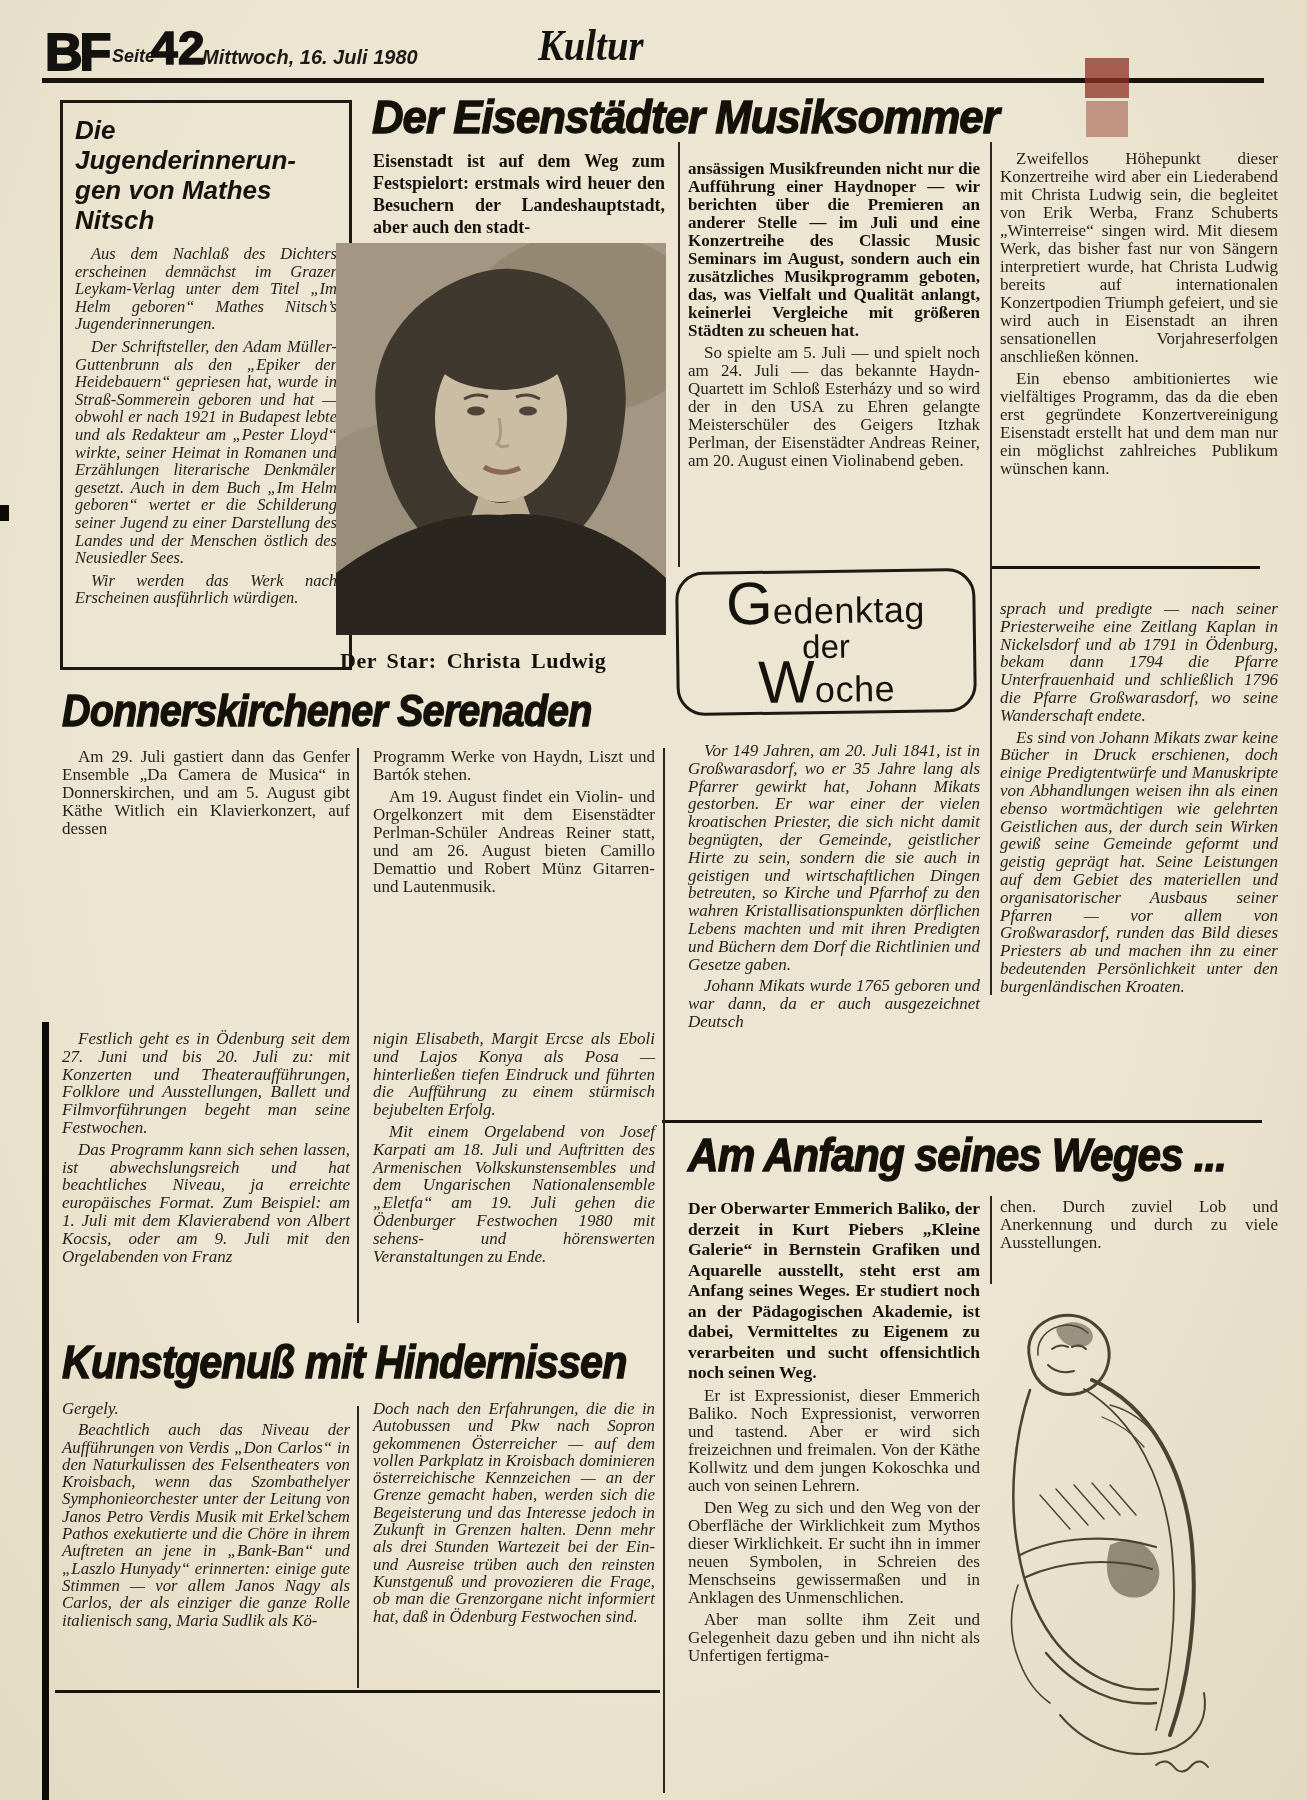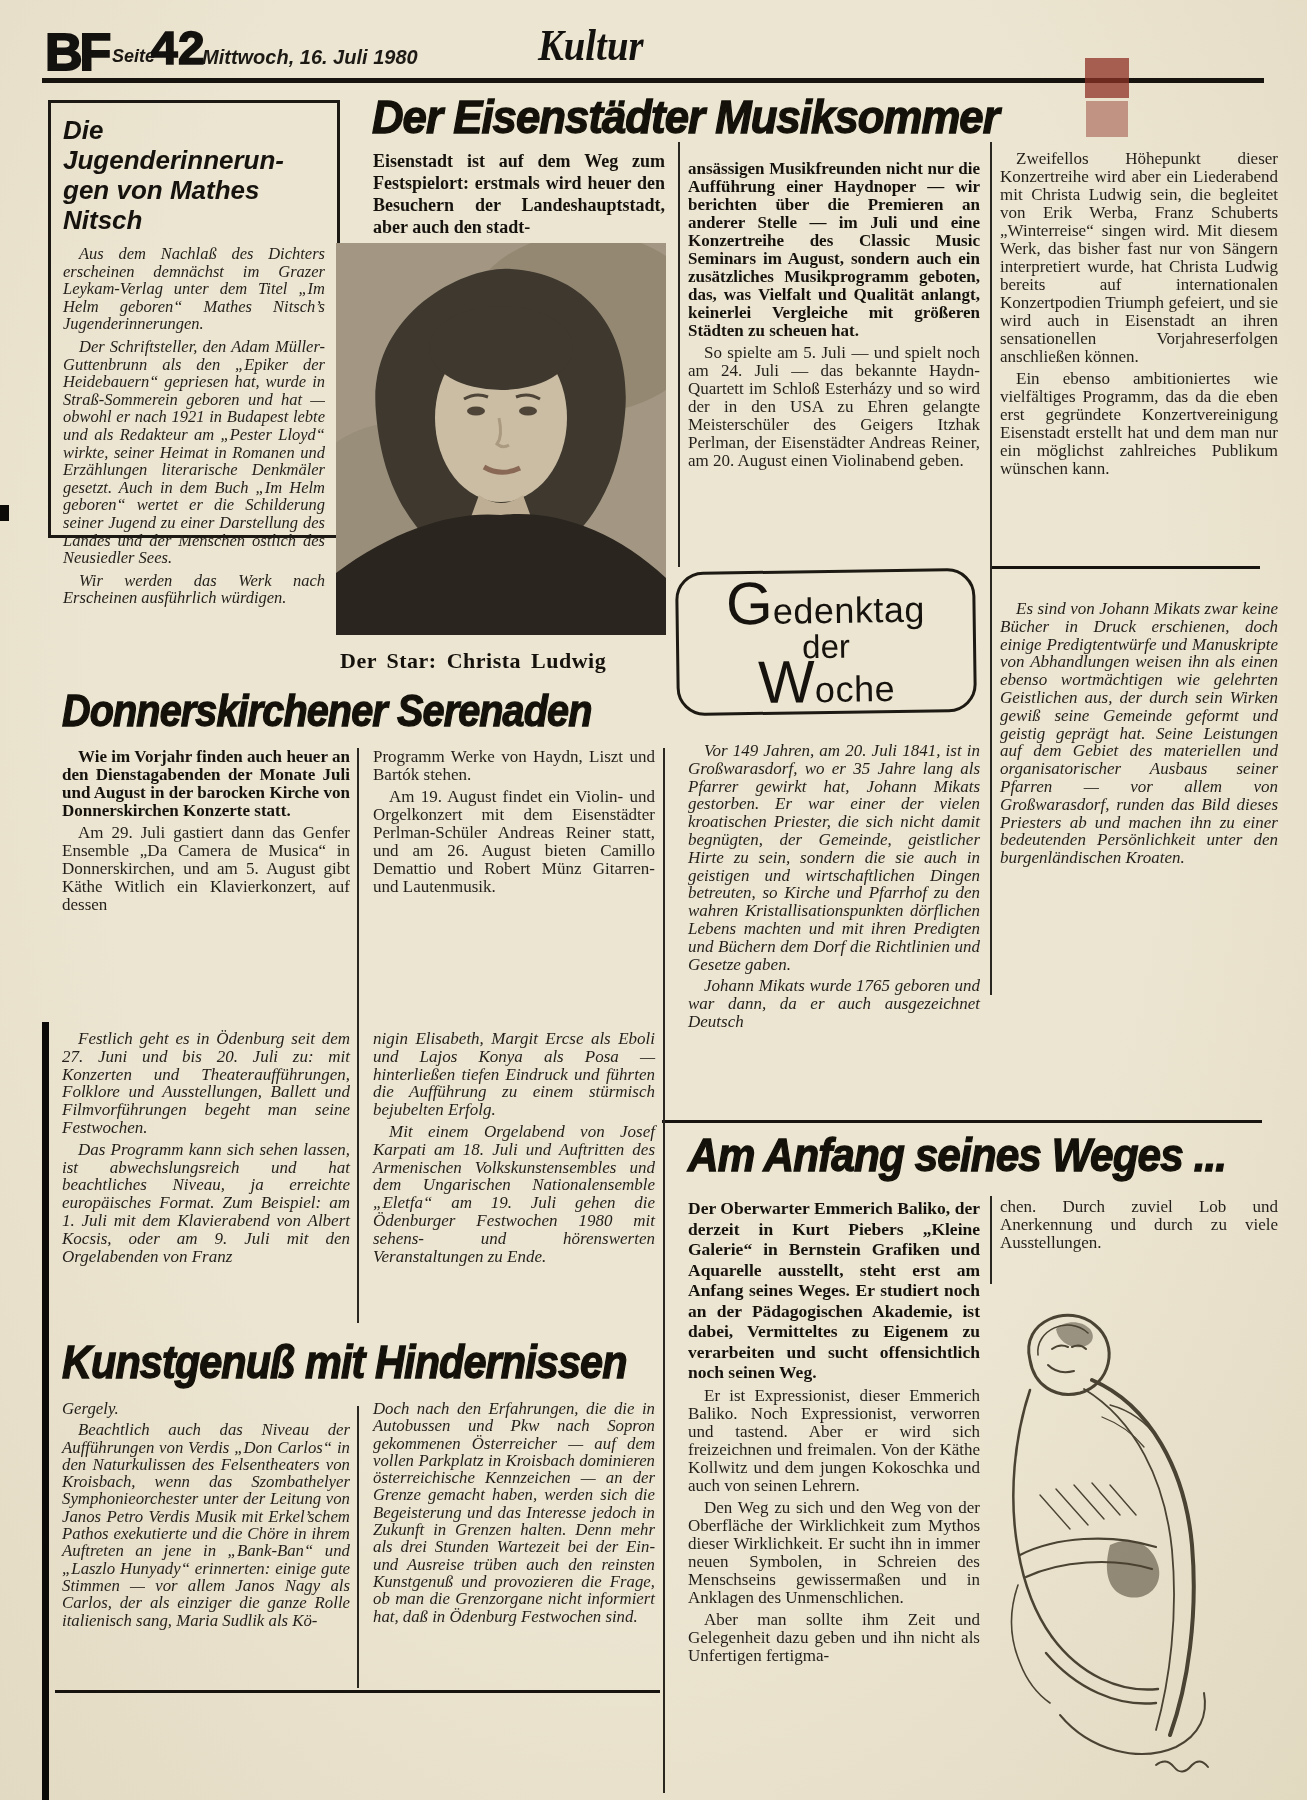--- a/index.html
+++ b/index.html
@@ -52,21 +52,21 @@
 <div class="abs brand" style="left:45px;top:22px;">BF</div>
 <div class="abs seite" style="left:112px;top:46px;">Seite</div>
 <div class="abs pagenum" style="left:150px;top:24px;">42</div>
 <div class="abs date" style="left:202px;top:46px;">Mittwoch, 16. Juli 1980</div>
 <div class="abs kultur" style="left:538px;top:20px;">Kultur</div>
 <div class="abs hrule" style="left:42px;top:78px;width:1222px;height:5px;"></div>
 
 <div class="abs bleed" style="left:1085px;top:58px;width:44px;height:40px;"></div>
 <div class="abs bleed bleed2" style="left:1086px;top:101px;width:42px;height:36px;"></div>
 
-<section class="abs nbox ital" style="left:48px;top:100px;width:292px;height:438px;">
+<section class="abs nbox ital" style="left:60px;top:100px;width:292px;height:570px;">
   <div class="title">
     <span>Die Jugenderinnerun-</span><br>
     <span>gen von Mathes Nitsch</span>
   </div>
   <p>Aus dem Nachlaß des Dichters erscheinen demnächst im Grazer Leykam-Verlag unter dem Titel „Im Helm geboren“ Mathes Nitsch’s Jugenderinnerungen.</p>
   <p>Der Schriftsteller, den Adam Müller-Guttenbrunn als den „Epiker der Heidebauern“ gepriesen hat, wurde in Straß-Sommerein geboren und hat — obwohl er nach 1921 in Budapest lebte und als Redakteur am „Pester Lloyd“ wirkte, seiner Heimat in Romanen und Erzählungen literarische Denkmäler gesetzt. Auch in dem Buch „Im Helm geboren“ wertet er die Schilderung seiner Jugend zu einer Darstellung des Landes und der Menschen östlich des Neusiedler Sees.</p>
   <p>Wir werden das Werk nach Erscheinen ausführlich würdigen.</p>
 </section>
 
 <div class="abs headline" style="left:372px;top:90px;font-size:46px;transform:scaleX(.95);">Der Eisenstädter Musiksommer</div>
@@ -111,28 +111,28 @@
   <div class="gt-l3"><span class="gt-cap">W</span><span class="gt-rest">oche</span></div>
 </div>
 
 <div class="abs hrule" style="left:992px;top:566px;width:268px;height:2.5px;"></div>
 
 <div class="abs col ital" style="left:688px;top:727px;width:292px;margin-top:15px;">
   <p>Vor 149 Jahren, am 20. Juli 1841, ist in Großwarasdorf, wo er 35 Jahre lang als Pfarrer gewirkt hat, Johann Mikats gestorben. Er war einer der vielen kroatischen Priester, die sich nicht damit begnügten, der Gemeinde, geistlicher Hirte zu sein, sondern die sie auch in geistigen und wirtschaftlichen Dingen betreuten, so Kirche und Pfarrhof zu den wahren Kristallisationspunkten dörflichen Lebens machten und mit ihren Predigten und Büchern dem Dorf die Richtlinien und Gesetze gaben.</p>
   <p>Johann Mikats wurde 1765 geboren und war dann, da er auch ausgezeichnet Deutsch</p>
 </div>
 <div class="abs col ital" style="left:1000px;top:600px;width:278px;">
+  <p class="noind">sprach und predigte — nach seiner Priesterweihe eine Zeitlang Kaplan in Nickelsdorf und ab 1791 in Ödenburg, bekam dann 1794 die Pfarre Unterfrauenhaid und schließlich 1796 die Pfarre Großwarasdorf, wo seine Wanderschaft endete.</p>
   <p>Es sind von Johann Mikats zwar keine Bücher in Druck erschienen, doch einige Predigtentwürfe und Manuskripte von Abhandlungen weisen ihn als einen ebenso wortmächtigen wie gelehrten Geistlichen aus, der durch sein Wirken gewiß seine Gemeinde geformt und geistig geprägt hat. Seine Leistungen auf dem Gebiet des materiellen und organisatorischer Ausbaus seiner Pfarren — vor allem von Großwarasdorf, runden das Bild dieses Priesters ab und machen ihn zu einer bedeutenden Persönlichkeit unter den burgenländischen Kroaten.</p>
 </div>
 <div class="abs hrule" style="left:662px;top:1120px;width:600px;height:3px;"></div>
 
 <div class="abs headline" style="left:62px;top:685px;font-size:45px;transform:scaleX(.88);">Donnerskirchener Serenaden</div>
 
 <div class="abs col" style="left:62px;top:748px;width:288px;">
-  <p class="bold">Wie im Vorjahr finden auch heuer an den Dienstagabenden der Monate Juli und August in der barocken Kirche von Donnerskirchen Konzerte statt.</p>
   <p>Am 29. Juli gastiert dann das Genfer Ensemble „Da Camera de Musica“ in Donnerskirchen, und am 5. August gibt Käthe Witlich ein Klavierkonzert, auf dessen</p>
 </div>
 <div class="abs col" style="left:373px;top:748px;width:282px;">
   <p class="noind">Programm Werke von Haydn, Liszt und Bartók stehen.</p>
   <p>Am 19. August findet ein Violin- und Orgelkonzert mit dem Eisenstädter Perlman-Schüler Andreas Reiner statt, und am 26. August bieten Camillo Demattio und Robert Münz Gitarren- und Lautenmusik.</p>
 </div>
 
 <div class="abs col ital" style="left:62px;top:1030px;width:288px;">
   <p>Festlich geht es in Ödenburg seit dem 27. Juni und bis 20. Juli zu: mit Konzerten und Theateraufführungen, Folklore und Ausstellungen, Ballett und Filmvorführungen begeht man seine Festwochen.</p>
   <p>Das Programm kann sich sehen lassen, ist abwechslungsreich und hat beachtliches Niveau, ja erreichte europäisches Format. Zum Beispiel: am 1. Juli mit dem Klavierabend von Albert Kocsis, oder am 9. Juli mit den Orgelabenden von Franz</p>

